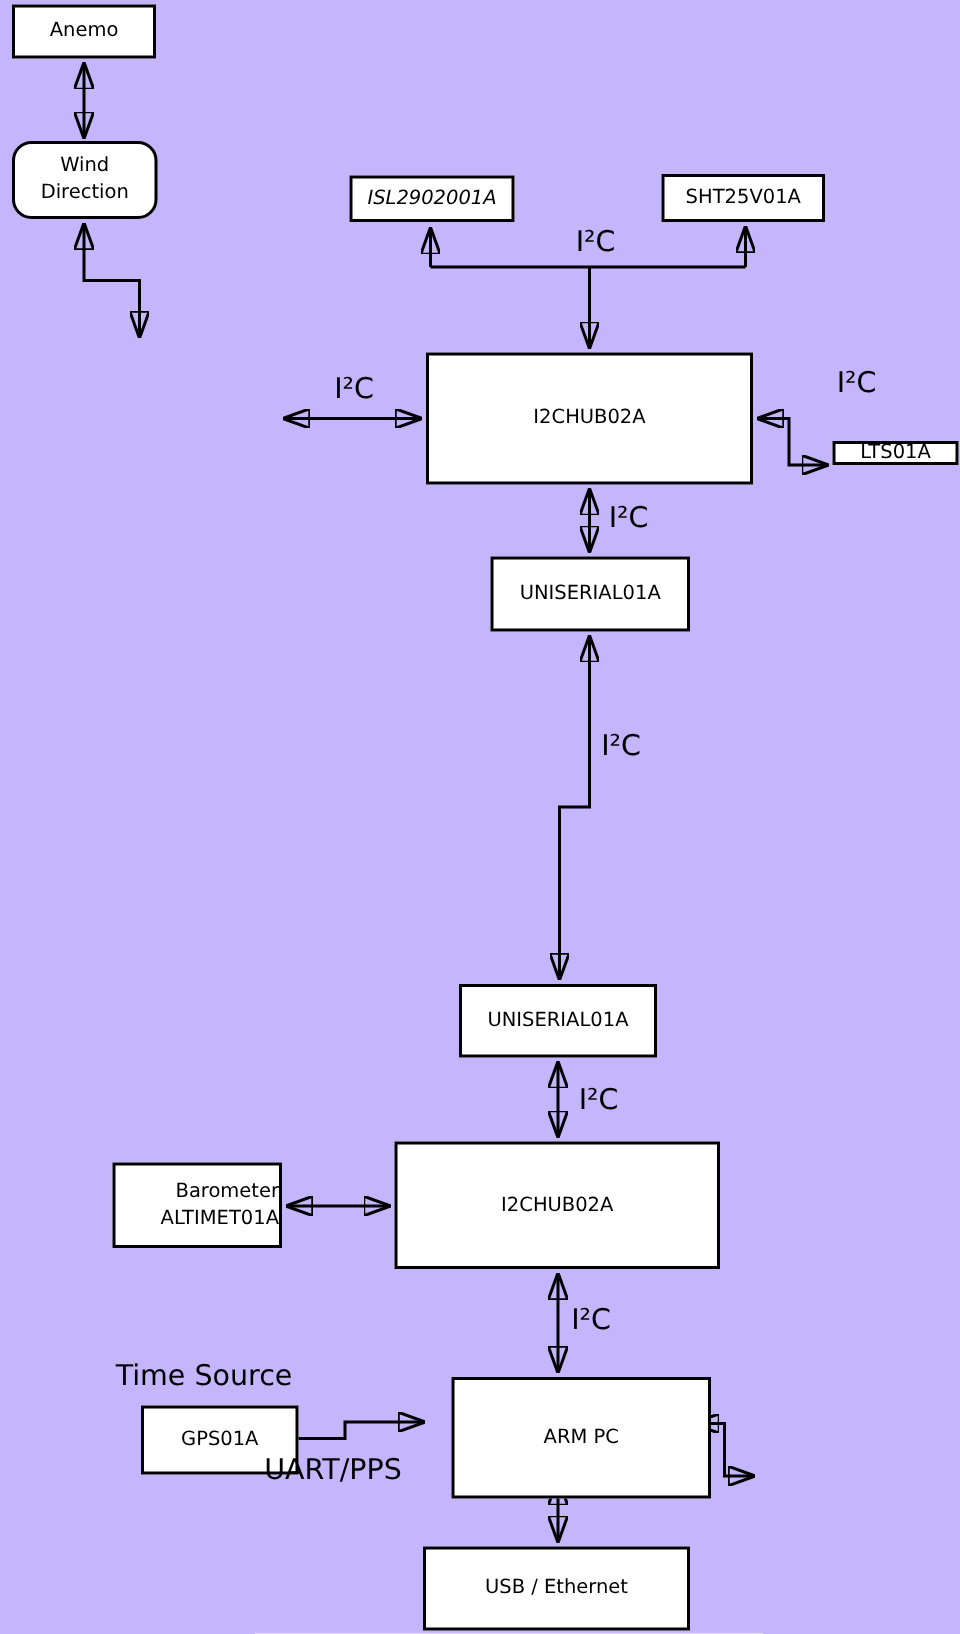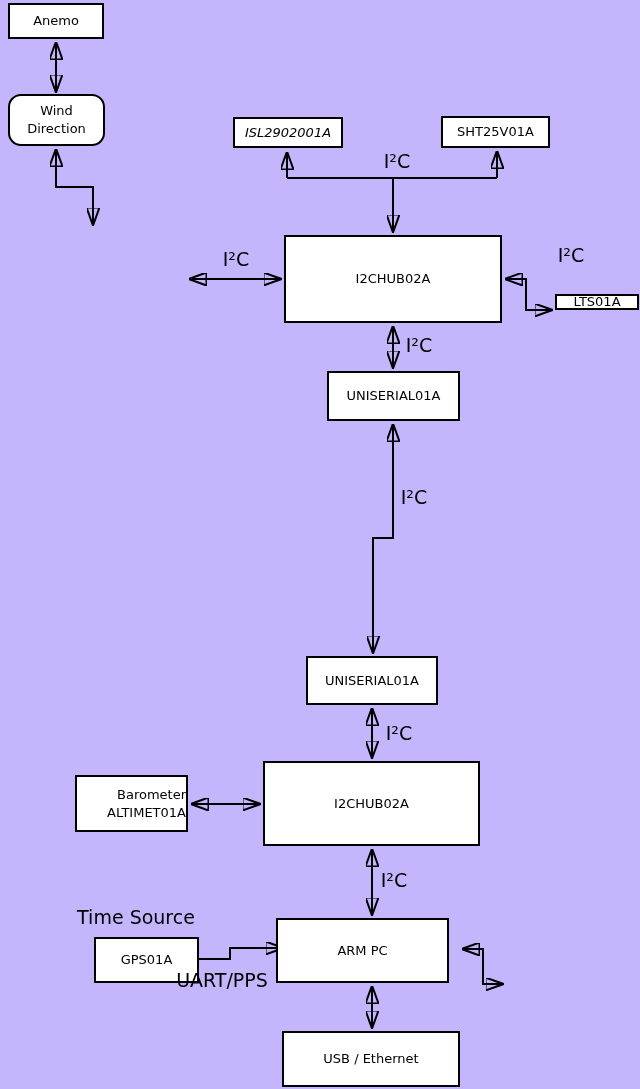--- a/index.html
+++ b/index.html
@@ -51,21 +51,21 @@
   .n-pic     { left: 2px;   top: 228px;  width: 184px; height: 102px; }
   .n-isl     { left: 233px; top: 117px;  width: 110px; height: 31px; font-style: italic; }
   .n-sht     { left: 441px; top: 116px;  width: 109px; height: 32px; }
   .n-hub1    { left: 284px; top: 235px;  width: 218px; height: 88px; }
   .n-lts     { left: 555px; top: 294px;  width: 84px;  height: 16px; }
   .n-uni1    { left: 327px; top: 371px;  width: 133px; height: 50px; }
   .n-uni2    { left: 306px; top: 656px;  width: 132px; height: 49px; }
   .n-hub2    { left: 263px; top: 761px;  width: 217px; height: 85px; }
   .n-baro    { left: 75px;  top: 775px;  width: 113px; height: 57px; align-items: flex-end; }
   .n-gps     { left: 68px;  top: 937px;  width: 105px; height: 46px; margin-left: 26px; }
-  .n-arm     { left: 276px; top: 918px;  width: 173px; height: 65px; }
+  .n-arm     { left: 301px; top: 918px;  width: 173px; height: 81px; }
   .n-sdcard  { left: 506px; top: 959px;  width: 109px; height: 48px; }
   .n-usb     { left: 282px; top: 1031px; width: 178px; height: 56px; }
   
   .l-sensor-bus { left: 397px; top: 161px; }
   .l-pic-hub    { left: 236px; top: 259px; }
   .l-hub-lts    { left: 571px; top: 255px; }
   .l-hub-uni1   { left: 419px; top: 345px; }
   .l-uni-link   { left: 414px; top: 497px; }
   .l-uni2-hub2  { left: 399px; top: 733px; }
   .l-hub2-arm   { left: 394px; top: 880px; }

